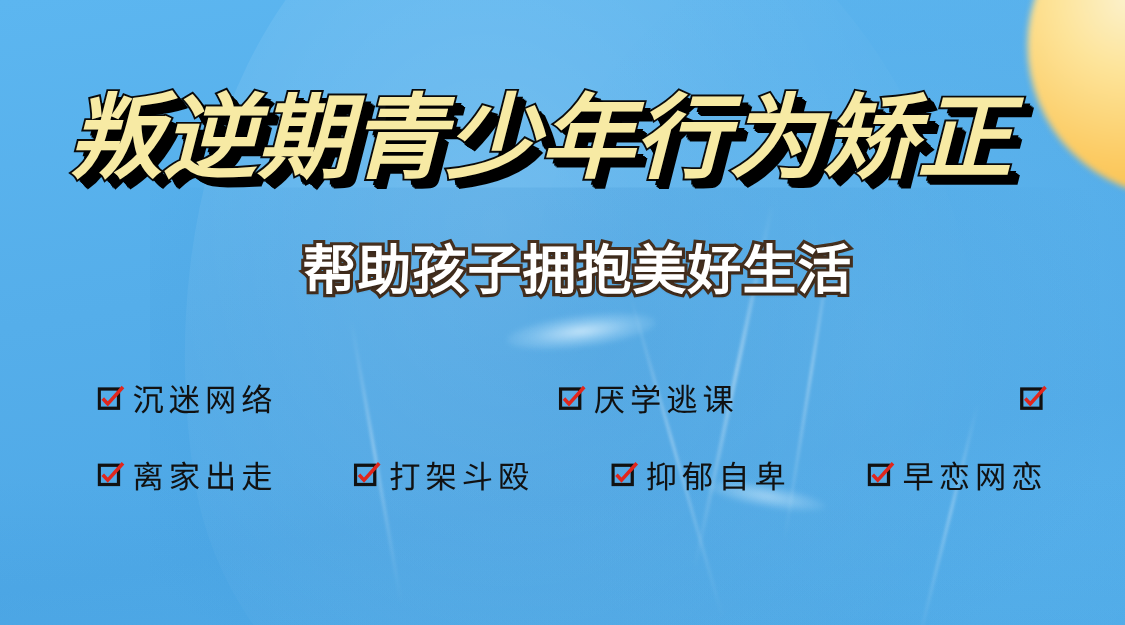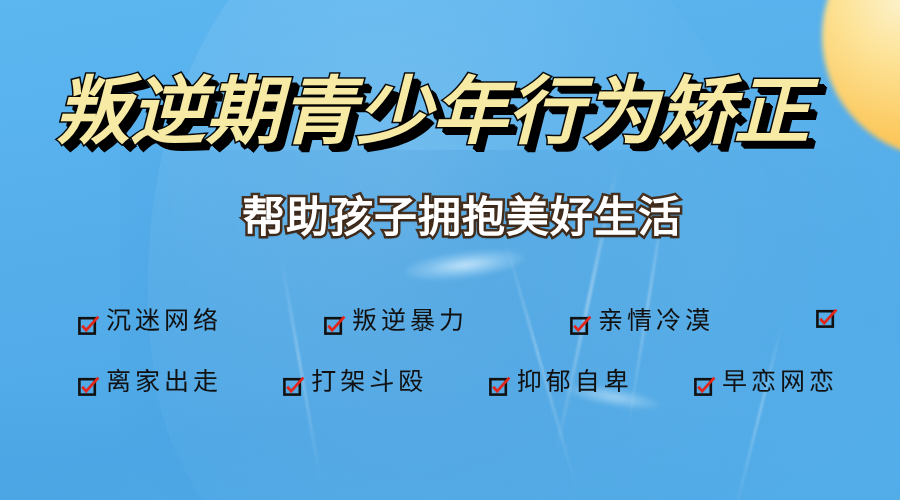--- a/index.html
+++ b/index.html
@@ -151,21 +151,21 @@
   .check-row {
     display: flex;
     justify-content: space-between;
     align-items: center;
     height: 44px;
   }
   .check-row + .check-row { margin-top: 17px; }
 
   .check-item {
     display: flex;
-    align-items: flex-end;
+    align-items: center;
     gap: 4px;
     white-space: nowrap;
   }
   .check-box {
     position: relative;
     width: 22px;
     height: 22px;
     flex: 0 0 22px;
     display: block;
   }
@@ -221,38 +221,29 @@
       <div class="check-item">
         <span class="check-box">
           <svg width="22" height="22" viewBox="0 0 22 22">
             <rect x="1.4" y="4.2" width="15.4" height="15.4" fill="none" stroke="#111111" stroke-width="2.6"></rect>
             <path d="M4.2 11.8 L8.2 16.2 L20.4 2.6" fill="none" stroke="#E1261C" stroke-width="2.8" stroke-linecap="butt" stroke-linejoin="miter"></path>
           </svg>
         </span>
         <span class="check-label">沉迷网络</span>
       </div>
 
-      <div class="check-item">
-        <span class="check-box">
-          <svg width="22" height="22" viewBox="0 0 22 22">
-            <rect x="1.4" y="4.2" width="15.4" height="15.4" fill="none" stroke="#111111" stroke-width="2.6"></rect>
-            <path d="M4.2 11.8 L8.2 16.2 L20.4 2.6" fill="none" stroke="#E1261C" stroke-width="2.8"></path>
-          </svg>
-        </span>
-        <span class="check-label">叛逆暴力</span>
-      </div>
-
-      <div class="check-item">
-        <span class="check-box">
-          <svg width="22" height="22" viewBox="0 0 22 22">
-            <rect x="1.4" y="4.2" width="15.4" height="15.4" fill="none" stroke="#111111" stroke-width="2.6"></rect>
-            <path d="M4.2 11.8 L8.2 16.2 L20.4 2.6" fill="none" stroke="#E1261C" stroke-width="2.8"></path>
-          </svg>
-        </span>
-        <span class="check-label">亲情冷漠</span>
+
+      <div class="check-item">
+        <span class="check-box">
+          <svg width="22" height="22" viewBox="0 0 22 22">
+            <rect x="1.4" y="4.2" width="15.4" height="15.4" fill="none" stroke="#111111" stroke-width="2.6"></rect>
+            <path d="M4.2 11.8 L8.2 16.2 L20.4 2.6" fill="none" stroke="#E1261C" stroke-width="2.8"></path>
+          </svg>
+        </span>
+        <span class="check-label">厌学逃课</span>
       </div>
 
       <div class="check-item">
         <span class="check-box">
           <svg width="22" height="22" viewBox="0 0 22 22">
             <rect x="1.4" y="4.2" width="15.4" height="15.4" fill="none" stroke="#111111" stroke-width="2.6"></rect>
             <path d="M4.2 11.8 L8.2 16.2 L20.4 2.6" fill="none" stroke="#E1261C" stroke-width="2.8"></path>
           </svg>
         </span>
       </div>

